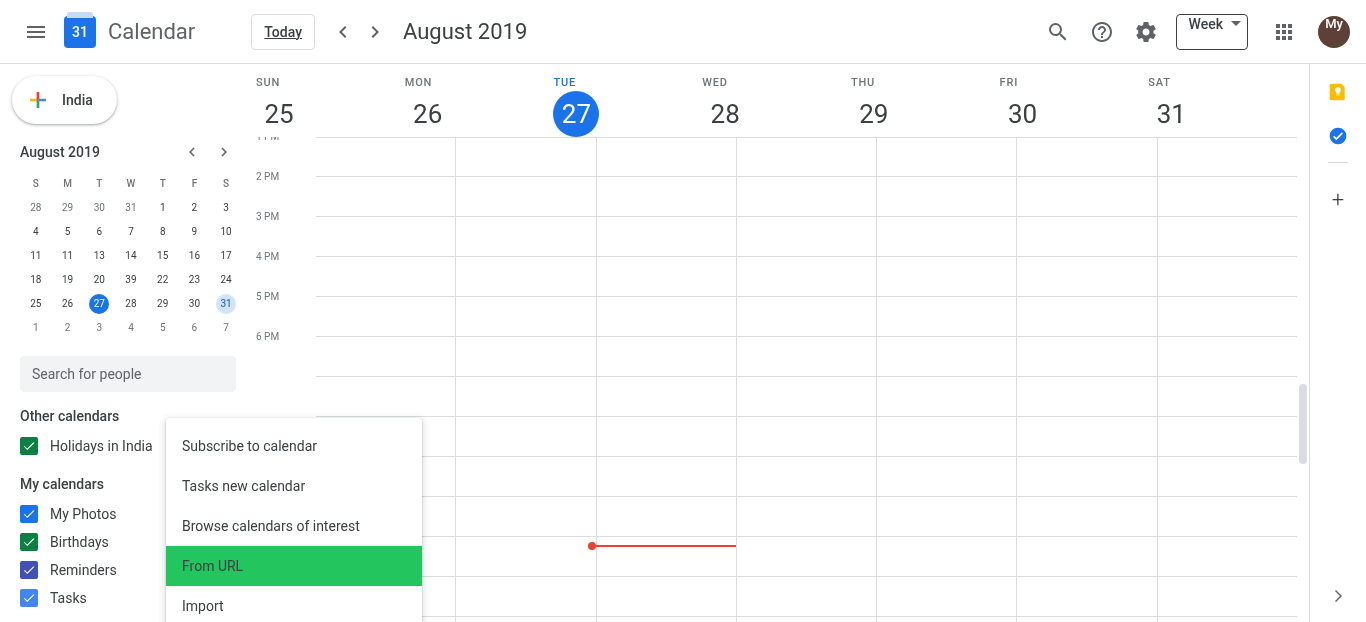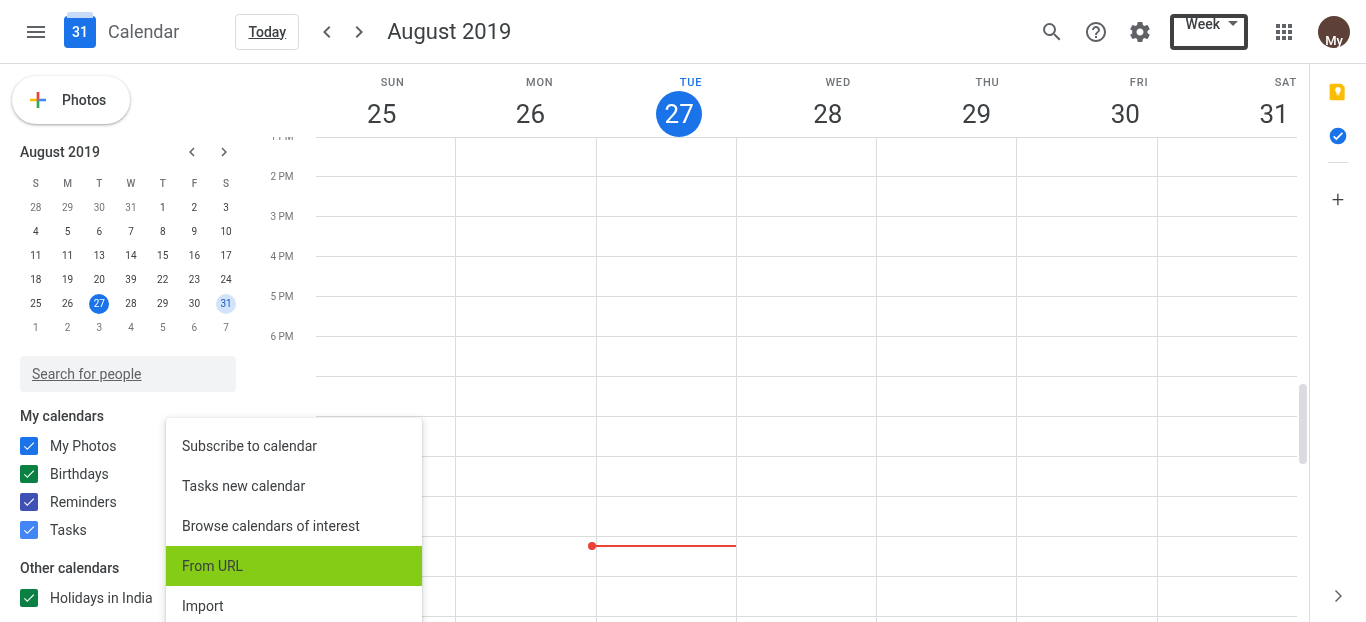--- a/index.html
+++ b/index.html
@@ -4,30 +4,30 @@
 <style>
 * { box-sizing: border-box; margin: 0; padding: 0; }
 body { font-family: 'Google Sans', Roboto, Arial, sans-serif; color: #3c4043; overflow: hidden; width: 1366px; height: 622px; position: relative; background: #fff; }
 
 
 .header { height: 64px; display: flex; align-items: center; padding: 0 8px 0 12px; border-bottom: 1px solid #dadce0; }
 .menu-btn { width: 48px; height: 48px; border-radius: 50%; display: flex; align-items: center; justify-content: center; cursor: pointer; }
 .logo-wrap { display: flex; align-items: center; margin-left: 4px; }
 .logo-box { width: 32px; height: 32px; background: #1a73e8; border-radius: 4px; display: flex; align-items: center; justify-content: center; color: #fff; font-size: 14px; font-weight: 500; position: relative; }
 .logo-box::before { content:''; position:absolute; top:-4px; left:3px; right:3px; height:6px; background:#c7dbf7; border-radius:2px 2px 0 0; }
-.logo-text { font-size: 18px; color: #5f6368; margin-left: 12px; font-weight: 400; }
+.logo-text { font-size: 22px; color: #5f6368; margin-left: 12px; font-weight: 400; }
 .today-btn { margin-left: 56px; border: 1px solid #dadce0; border-radius: 4px; padding: 0 12px; height: 36px; display: flex; align-items: center; font-size: 14px; font-weight: 500; cursor: pointer; color:#3c4043;text-decoration:underline;}
 .nav-arrows { display: flex; margin-left: 12px; }
 .nav-arrow { width: 32px; height: 32px; display: flex; align-items: center; justify-content: center; cursor: pointer; border-radius:50%; color:#5f6368;}
 .header-date { font-size: 22px; color: #3c4043; margin-left: 12px; }
 .header-spacer { flex: 1; }
 .header-icon { width: 40px; height: 40px; display: flex; align-items: center; justify-content: center; cursor: pointer; border-radius: 50%; color:#5f6368; margin: 0 2px;}
-.view-select { border: 4px solid #404040; border-radius: 4px; height: 36px; padding: 0 6px 15px 12px; display: flex; align-items: center; font-size: 14px; font-weight: 500; cursor: pointer; margin-left: 8px; gap:8px; color:#3c4043;}
+.view-select { border: 1px solid #404040; border-radius: 4px; height: 36px; padding: 0 6px 15px 12px; display: flex; align-items: center; font-size: 14px; font-weight: 500; cursor: pointer; margin-left: 8px; gap:8px; color:#3c4043;}
 .apps-btn { margin-left: 16px; }
-.avatar { width: 32px; height: 32px; border-radius: 50%; background: #5d4037; color: #fff; display: flex; align-items: flex-end; justify-content: center; font-size: 13px; font-weight: 500; margin-left: 12px; margin-right: 8px; cursor:pointer;}
+.avatar { width: 32px; height: 32px; border-radius: 50%; background: #5d4037; color: #fff; display: flex; align-items: flex-start; justify-content: center; font-size: 13px; font-weight: 500; margin-left: 12px; margin-right: 8px; cursor:pointer;}
 
 
 .body { display: flex; height: calc(622px - 64px); }
 .sidebar { width: 256px; padding: 12px 0 0 0; flex-shrink: 0; }
 .create-btn { margin-left: 12px; height: 48px; border-radius: 24px; box-shadow: 0 1px 2px rgba(60,64,67,.3), 0 1px 3px 1px rgba(60,64,67,.15); display: inline-flex; align-items: center; padding: 0 24px 0 14px; cursor: pointer; gap: 12px; background:#fff;}
 .create-plus { width: 24px; height: 24px; }
 .create-label { font-size: 14px; font-weight: 500; color: #3c4043; }
 
 
 .mini-cal { padding: 16px 14px 0 20px; }
@@ -35,40 +35,40 @@
 .mini-title { font-size: 14px; font-weight: 500; color: #3c4043; }
 .mini-navs { display: flex; gap: 8px; }
 .mini-nav { width: 24px; height: 24px; display: flex; align-items: center; justify-content: center; cursor: pointer; color:#5f6368;}
 .mini-grid { display: grid; grid-template-columns: repeat(7, 1fr); text-align: center; font-size: 10px; color: #70757a; }
 .mini-grid .dow { font-weight: 500; height: 24px; line-height: 24px; }
 .mini-grid .day { height: 24px; line-height: 24px; cursor: pointer; position: relative; font-size:10px; color:#3c4043;}
 .mini-grid .day.other { color: #70757a; }
 .mini-grid .day.today span { background: #1a73e8; color: #fff; border-radius: 50%; width: 20px; height: 20px; display: inline-flex; align-items: center; justify-content: center; }
 .mini-grid .day.sel span { background: #d2e3fc; color: #185abc; border-radius: 50%; width: 20px; height: 20px; display: inline-flex; align-items: center; justify-content: center; }
 
-.search-people { margin: 16px 20px 0 20px; background: #f1f3f4; border-radius: 4px; height: 36px; display: flex; align-items: center; padding: 0 12px; color: #5f6368; font-size: 14px; text-decoration: underline; }
+.search-people { margin: 16px 20px 0 20px; background: #f1f3f4; border-radius: 4px; height: 36px; display: flex; align-items: center; padding: 0 12px; color: #5f6368; font-size: 14px; }
 
 .cal-section { padding: 16px 0 0 20px; }
 .cal-section-title { font-size: 14px; font-weight: 500; color: #3c4043; margin-bottom: 8px; cursor:pointer;}
 .cal-item { display: flex; align-items: center; height: 28px; gap: 12px; font-size: 14px; color: #3c4043; cursor:pointer;}
 .chk { width: 18px; height: 18px; border-radius: 2px; display: flex; align-items: center; justify-content: center; }
 .chk svg { width: 14px; height: 14px; }
 
 
 .main { flex: 1; display: flex; flex-direction: column; border-right: 1px solid #dadce0; position:relative; overflow:hidden;}
 .week-header { display: flex; padding-right: 12px; }
 .tz-col { width: 60px; flex-shrink: 0; font-size: 10px; color: #70757a; padding: 60px 6px 0 0; text-align: right; }
-.day-head { flex: 1; text-align: right; padding-top: 12px; }
+.day-head { flex: 1; text-align: left; padding-top: 12px; }
 .dow-label { font-size: 11px; font-weight: 500; color: #70757a; letter-spacing: .8px; }
 .dow-label.today { color: #1a73e8; }
 .day-num { font-size: 26px; color: #3c4043; font-weight: 400; margin-top: 2px; display:inline-flex; width:46px; height:46px; align-items:center; justify-content:center; border-radius:50%;}
 .day-num.today { background: #1a73e8; color: #fff; }
 
 .grid-body { flex: 1; display: flex; overflow: hidden; padding-right: 12px; position:relative;}
-.hours-col { width: 60px; flex-shrink: 0; text-align: center; padding-right: 8px;}
+.hours-col { width: 60px; flex-shrink: 0; text-align: left; padding-right: 8px;}
 .hour-label { height: 40px; font-size: 10px; color: #70757a; position: relative; top: -6px; }
 .grid-cols { flex: 1; display: flex; position: relative; }
 .grid-col { flex: 1; border-left: 1px solid #dadce0; }
 .grid-col.first { border-left: none; }
 .hour-row { height: 40px; border-bottom: 1px solid #dadce0; }
 .hour-row.first { border-top: 1px solid #dadce0; }
 .now-line { position: absolute; left: calc(100% / 7 * 2 - 4px); width: calc(100% / 7 + 4px); height: 2px; background: #ea4335; top: 408px; }
 .now-line::before { content:''; position:absolute; left:-4px; top:-3px; width:8px; height:8px; border-radius:50%; background:#ea4335;}
 
 .scrollbar { position:absolute; right:2px; top:320px; width:8px; height:80px; background:#dadce0; border-radius:4px;}
@@ -76,21 +76,21 @@
 
 .sidepanel { width: 56px; flex-shrink: 0; display: flex; flex-direction: column; align-items: center; padding-top: 18px; gap: 24px; position:relative;}
 .sp-icon { width: 20px; height: 20px; cursor: pointer; }
 .sp-divider { width:20px; height:1px; background:#dadce0; margin-top:-8px;}
 .sp-add { font-size: 22px; color: #3c4043; cursor: pointer; font-weight:300;}
 .sp-collapse { position:absolute; bottom:12px; color:#5f6368; cursor:pointer;}
 
 
 .menu { position: absolute; left: 166px; top: 418px; width: 256px; background: #fff; border-radius: 4px; box-shadow: 0 2px 6px 2px rgba(60,64,67,.15), 0 1px 2px rgba(60,64,67,.3); padding: 8px 0; z-index: 100; }
 .menu-item { height: 40px; display: flex; align-items: center; padding: 0 16px; font-size: 14px; color: #3c4043; cursor: pointer; }
-.menu-item.hover { background: #84cc16; }
+.menu-item.hover { background: #22c55e; }
 
 svg { fill: currentColor; }
 </style>
 </head>
 <body>
 
 <div class="header">
   <div class="menu-btn">
     <svg width="24" height="24">
         <path d="M3 18h18v-2H3v2zm0-5h18v-2H3v2zm0-7v2h18V6H3z" fill="#5f6368"></path>
@@ -154,21 +154,21 @@
 
   <div class="sidebar">
     <div class="create-btn">
       <svg class="create-plus" viewBox="0 0 36 36">
         <path fill="#34A853" d="M16 16v14h4V20z"></path>
           <path fill="#4285F4" d="M30 16H20l-4 4h14z"></path>
           <path fill="#FBBC05" d="M6 16v4h10l4-4z"></path>
           <path fill="#EA4335" d="M20 16V6h-4v14z"></path>
           <path fill="none" d="M0 0h36v36H0z"></path>
       </svg>
-      <span class="create-label">Photos</span>
+      <span class="create-label">India</span>
     </div>
 
     <div class="mini-cal">
       <div class="mini-head">
         <span class="mini-title">August 2019</span>
         <div class="mini-navs">
           <div class="mini-nav">
               <svg width="18" height="18">
                 <path d="M11.56 5.56L10.5 4.5 6 9l4.5 4.5 1.06-1.06L8.12 9z"></path>
               </svg>
@@ -231,20 +231,34 @@
           <div class="day other"><span>6</span></div>
           <div class="day other"><span>7</span></div>
         </div>
     </div>
 
     <div class="search-people">
       <span>Search for people</span>
     </div>
 
     <div class="cal-section">
+      <div class="cal-section-title">Other calendars</div>
+      <div id="other-cals">
+          <div class="cal-item">
+            <div class="chk" style="background: rgb(11, 128, 67);">
+              <svg viewBox="0 0 24 24">
+                <path fill="#fff" d="M9 16.2L4.8 12l-1.4 1.4L9 19 21 7l-1.4-1.4z"></path>
+              </svg>
+            </div>
+            <span>Holidays in India</span>
+          </div>
+        </div>
+    </div>
+
+    <div class="cal-section">
       <div class="cal-section-title">My calendars</div>
       <div id="my-cals">
           <div class="cal-item">
             <div class="chk" style="background: rgb(26, 115, 232);">
               <svg viewBox="0 0 24 24">
                 <path fill="#fff" d="M9 16.2L4.8 12l-1.4 1.4L9 19 21 7l-1.4-1.4z"></path>
               </svg>
             </div>
             <span>My Photos</span>
           </div>
@@ -264,34 +278,20 @@
             </div>
             <span>Reminders</span>
           </div>
           <div class="cal-item">
             <div class="chk" style="background: rgb(66, 133, 244);">
               <svg viewBox="0 0 24 24">
                 <path fill="#fff" d="M9 16.2L4.8 12l-1.4 1.4L9 19 21 7l-1.4-1.4z"></path>
               </svg>
             </div>
             <span>Tasks</span>
-          </div>
-        </div>
-    </div>
-
-    <div class="cal-section">
-      <div class="cal-section-title">Other calendars</div>
-      <div id="other-cals">
-          <div class="cal-item">
-            <div class="chk" style="background: rgb(11, 128, 67);">
-              <svg viewBox="0 0 24 24">
-                <path fill="#fff" d="M9 16.2L4.8 12l-1.4 1.4L9 19 21 7l-1.4-1.4z"></path>
-              </svg>
-            </div>
-            <span>Holidays in India</span>
           </div>
         </div>
     </div>
   </div>
 
   <div class="main">
     <div class="week-header">
       <div id="day-heads" style="display:flex; flex:1;">
           <div class="day-head"><div class="dow-label">SUN</div><div class="day-num">25</div></div>
           <div class="day-head"><div class="dow-label">MON</div><div class="day-num">26</div></div>

